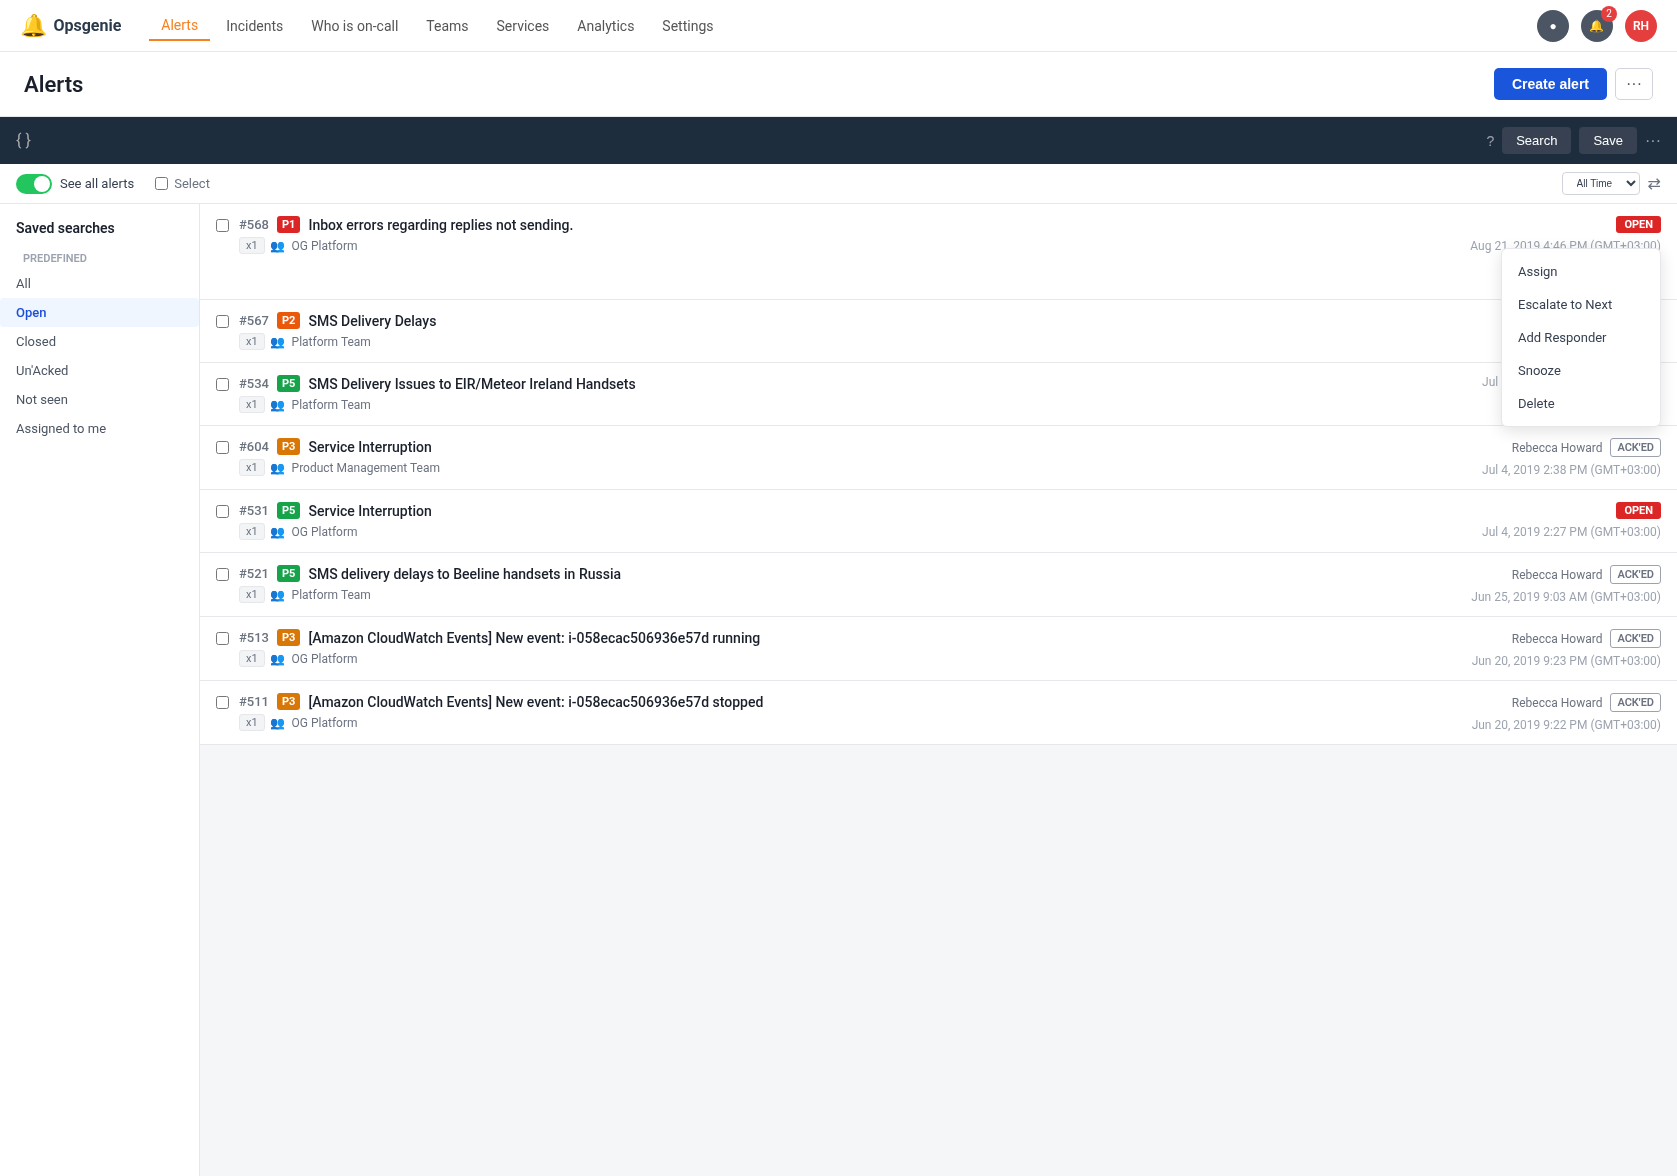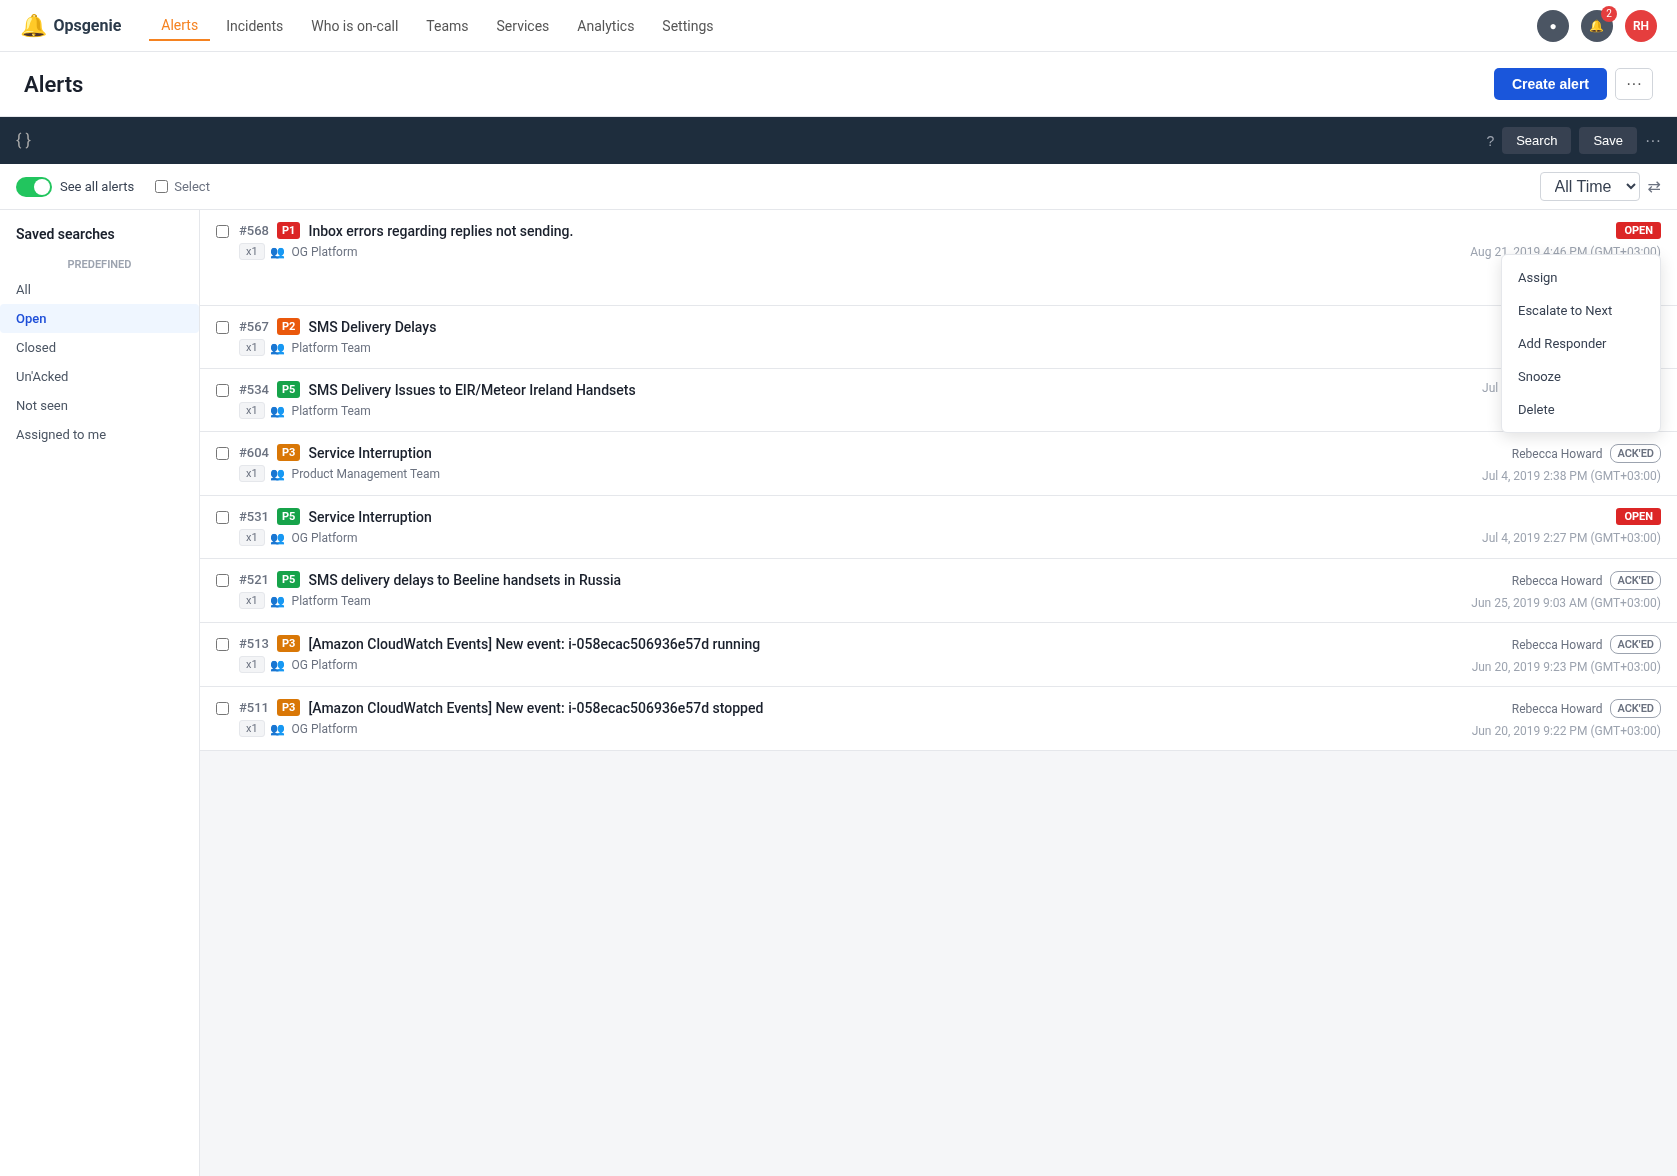--- a/index.html
+++ b/index.html
@@ -38,30 +38,30 @@
 
     
     .toolbar { background: #fff; padding: 8px 16px; display: flex; align-items: center; justify-content: space-between; border-bottom: 1px solid #e5e7eb; }
     .toolbar-left { display: flex; align-items: center; gap: 21px; }
     .toggle-wrap { display: flex; align-items: center; gap: 8px; }
     .toggle { width: 36px; height: 20px; background: #22c55e; border-radius: 10px; position: relative; cursor: pointer; }
     .toggle::after { content: ''; position: absolute; top: 2px; left: 18px; width: 16px; height: 16px; background: #fff; border-radius: 50%; }
     .toggle-label { font-size: 13px; color: #374151; }
     .select-all { display: flex; align-items: center; gap: 6px; color: #6b7280; font-size: 13px; cursor: pointer; }
     .toolbar-right { display: flex; align-items: center; gap: 8px; }
-    .all-time-select { border: 1px solid #d1d5db; border-radius: 4px; padding: 4px 10px; font-size: 16px; color: #374151; background: #fff; cursor: pointer; }
+    .all-time-select { border: 1px solid #d1d5db; border-radius: 4px; padding: 4px 10px; font-size: 10px; color: #374151; background: #fff; cursor: pointer; }
     .filter-btn { background: none; border: none; cursor: pointer; color: #6b7280; font-size: 16px; }
 
     
     .main-layout { display: flex; min-height: calc(100vh - 52px - 52px - 44px - 42px); }
 
     
     .sidebar { width: 200px; background: #fff; border-right: 1px solid #e5e7eb; padding: 16px 0; flex-shrink: 0; }
     .sidebar-heading { font-size: 14px; font-weight: 600; color: #1a202c; padding: 0 16px 12px; }
-    .sidebar-predefined { font-size: 11px; color: #9ca3af; font-weight: 600; padding: 4px 16px 4px; text-transform: uppercase; text-align: center; }
+    .sidebar-predefined { font-size: 11px; color: #9ca3af; font-weight: 600; padding: 4px 23px 4px; text-transform: uppercase; }
     .sidebar-item { padding: 7px 16px; font-size: 13px; color: #4b5563; cursor: pointer; display: flex; align-items: center; gap: 6px; }
     .sidebar-item.active { background: #eff6ff; color: #1d4ed8; font-weight: 500; border-radius: 4px; }
 
     
     .alerts-list { flex: 1; padding: 0; }
     .alert-row { background: #fff; border-bottom: 1px solid #e5e7eb; padding: 12px 16px; display: flex; align-items: flex-start; gap: 10px; position: relative; }
     .alert-checkbox { margin-top: 3px; cursor: pointer; }
     .alert-content { flex: 1; }
     .alert-top { display: flex; align-items: center; gap: 8px; margin-bottom: 4px; }
     .alert-id { color: #6b7280; font-size: 13px; font-weight: 500; }
@@ -69,21 +69,21 @@
     .p1 { background: #dc2626; }
     .p2 { background: #ea580c; }
     .p3 { background: #d97706; }
     .p5 { background: #16a34a; }
     .alert-title { font-size: 14px; color: #1a202c; font-weight: 500; flex: 1; }
     .alert-bottom { display: flex; align-items: center; gap: 6px; color: #6b7280; font-size: 12px; }
     .count-badge { background: #f3f4f6; border: 1px solid #e5e7eb; border-radius: 3px; padding: 1px 6px; font-size: 11px; color: #6b7280; }
     .alert-right { display: flex; flex-direction: column; align-items: flex-end; gap: 6px; min-width: 280px; }
     .status-badge { border-radius: 3px; padding: 2px 8px; font-size: 11px; font-weight: 700; color: #fff; }
     .status-open { background: #dc2626; }
-    .status-acked { background: transparent; border: 1px solid #9ca3af; color: #6b7280; font-size: 11px; font-weight: 600; padding: 2px 6px; border-radius: 8px; }
+    .status-acked { background: transparent; border: 1px solid #9ca3af; color: #6b7280; font-size: 11px; font-weight: 600; padding: 2px 6px; border-radius: 3px; }
     .alert-time { font-size: 12px; color: #9ca3af; }
     .alert-assigned { font-size: 12px; color: #6b7280; }
     .alert-actions { display: flex; align-items: center; gap: 4px; margin-top: 4px; }
     .btn-ack { background: #fff; border: 1px solid #d1d5db; border-radius: 4px; padding: 4px 10px; font-size: 12px; cursor: pointer; color: #374151; }
     .btn-close-alert { background: #fff; border: 1px solid #d1d5db; border-radius: 4px; padding: 4px 10px; font-size: 12px; cursor: pointer; color: #374151; }
     .btn-more-alert { background: #fff; border: 1px solid #d1d5db; border-radius: 4px; padding: 4px 8px; font-size: 12px; cursor: pointer; color: #374151; }
 
     
     .dropdown-menu { position: absolute; top: 44px; right: 16px; background: #fff; border: 1px solid #e5e7eb; border-radius: 6px; box-shadow: 0 4px 16px rgba(0,0,0,0.12); z-index: 200; min-width: 160px; padding: 6px 0; }
     .dropdown-item { padding: 9px 16px; font-size: 13px; color: #374151; cursor: pointer; }

